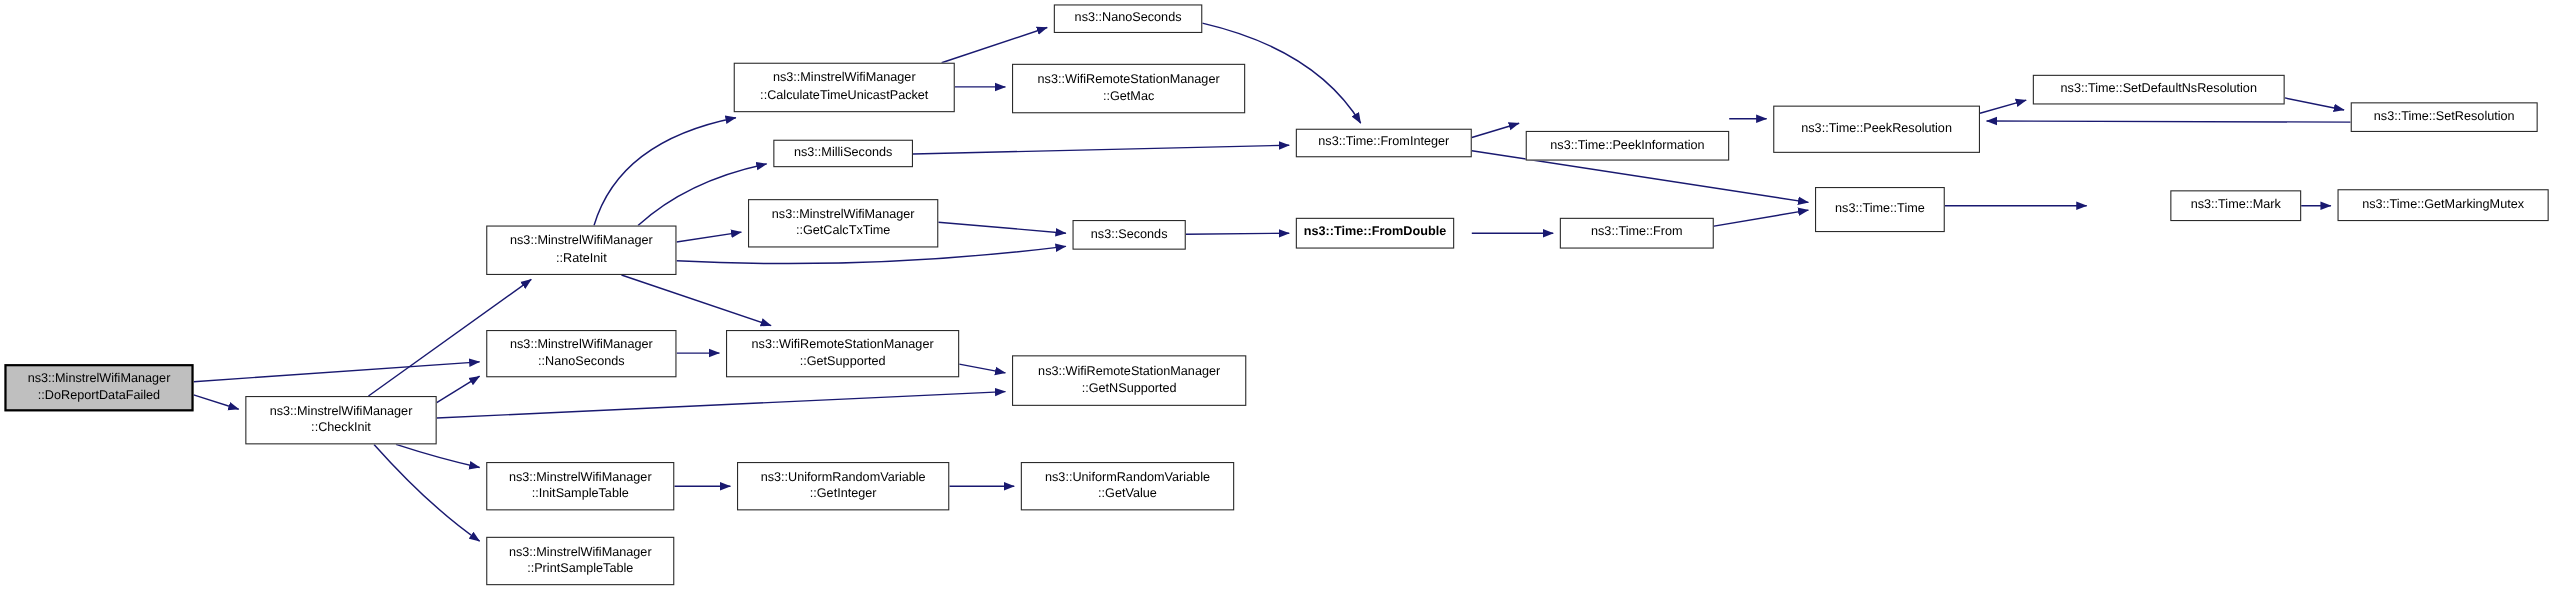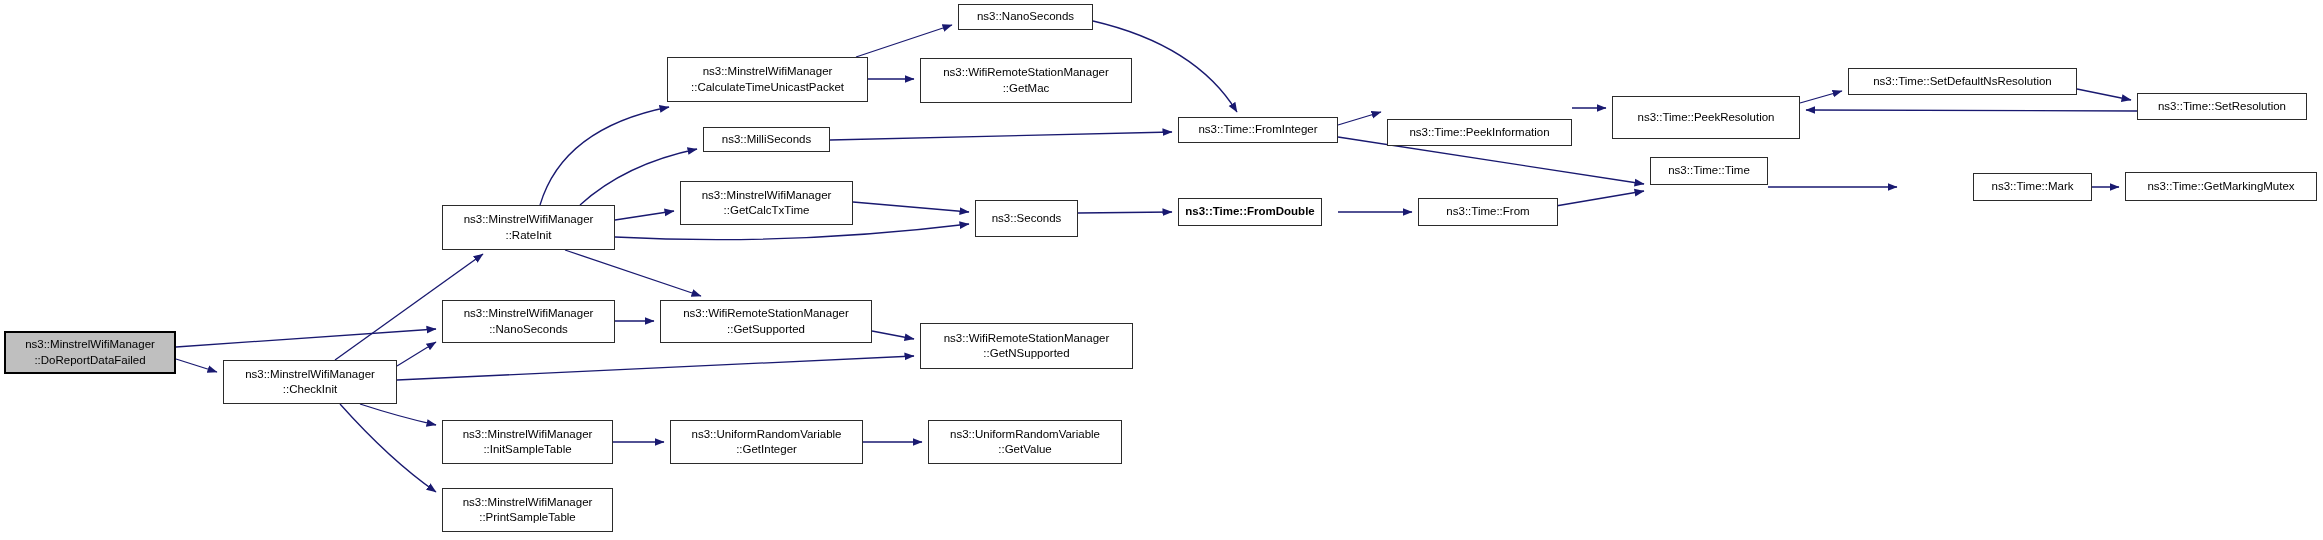--- a/index.html
+++ b/index.html
@@ -135,21 +135,21 @@
         <div class="line">ns3::UniformRandomVariable</div>
         <div class="line">::GetValue</div>
       </div>
       <div class="node" style="left: 958px; top: 4px; width: 135px; height: 26px;">
         <div class="line">ns3::NanoSeconds</div>
       </div>
       <div class="node" style="left: 920px; top: 58px; width: 212px; height: 45px;">
         <div class="line">ns3::WifiRemoteStationManager</div>
         <div class="line">::GetMac</div>
       </div>
-      <div class="node" style="left: 975px; top: 200px; width: 103px; height: 37px;">
+      <div class="node" style="left: 975px; top: 200px; width: 103px; height: 27px;">
         <div class="line">ns3::Seconds</div>
       </div>
       <div class="node" style="left: 1178px; top: 117px; width: 160px; height: 26px;">
         <div class="line">ns3::Time::FromInteger</div>
       </div>
       <div class="node" style="left: 1178px; top: 198px; width: 144px; height: 28px; font-weight: bold;">
         <div class="line">ns3::Time::FromDouble</div>
       </div>
       <div class="node" style="left: 1418px; top: 198px; width: 140px; height: 28px;">
         <div class="line">ns3::Time::From</div>
@@ -159,21 +159,21 @@
       </div>
       <div class="node" style="left: 1612px; top: 96px; width: 188px; height: 43px;">
         <div class="line">ns3::Time::PeekResolution</div>
       </div>
       <div class="node" style="left: 1848px; top: 68px; width: 229px; height: 27px;">
         <div class="line">ns3::Time::SetDefaultNsResolution</div>
       </div>
       <div class="node" style="left: 2137px; top: 93px; width: 170px; height: 27px;">
         <div class="line">ns3::Time::SetResolution</div>
       </div>
-      <div class="node" style="left: 1650px; top: 157px; width: 118px; height: 28px;">
+      <div class="node" style="left: 1650px; top: 170px; width: 118px; height: 41px;">
         <div class="line">ns3::Time::Time</div>
       </div>
       <div class="node" style="left: 1973px; top: 173px; width: 119px; height: 28px;">
         <div class="line">ns3::Time::Mark</div>
       </div>
       <div class="node" style="left: 2125px; top: 172px; width: 192px; height: 29px;">
         <div class="line">ns3::Time::GetMarkingMutex</div>
       </div>
     </div>
 </div>

